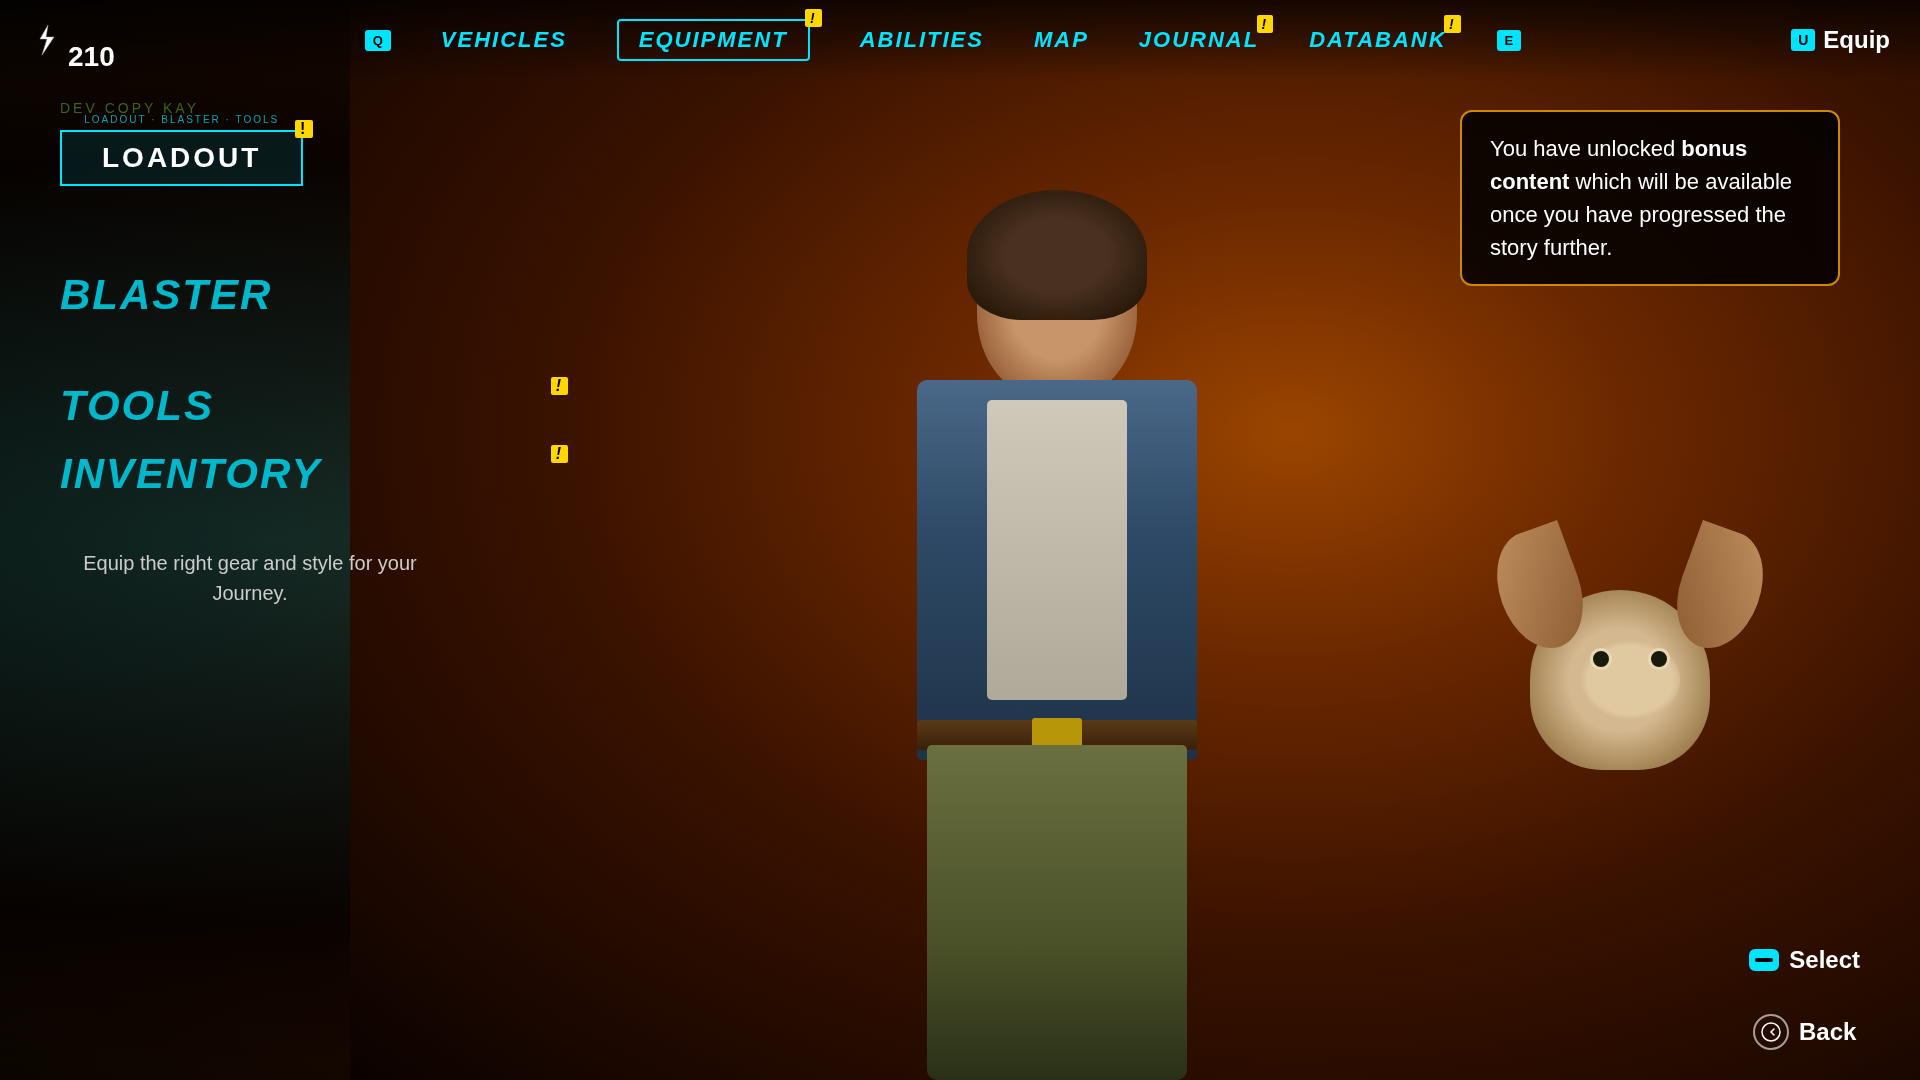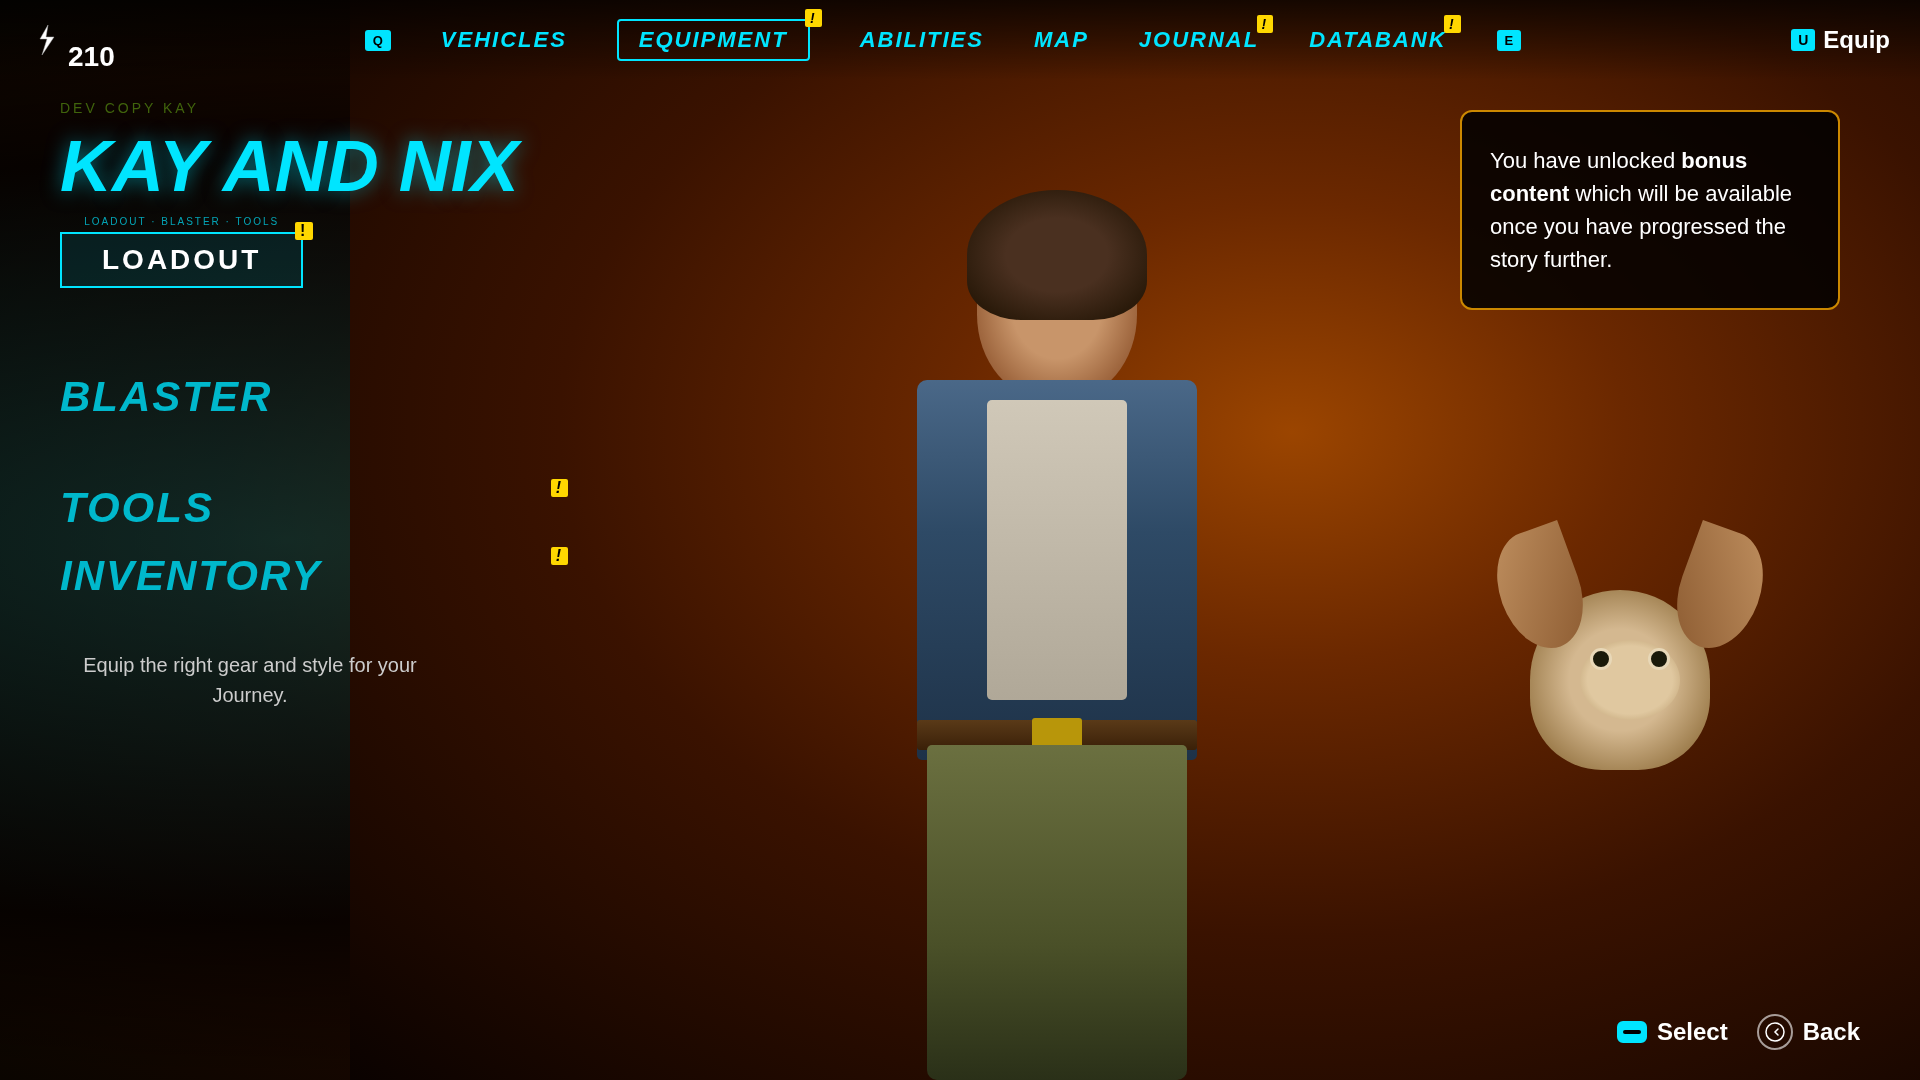--- a/index.html
+++ b/index.html
@@ -187,21 +187,21 @@
     }
 
     
     .bonus-tooltip {
       position: absolute;
       top: 110px;
       right: 80px;
       background: rgba(0,0,0,0.85);
       border: 2px solid #cc8800;
       border-radius: 12px;
-      padding: 32px 28px;
+      padding: 20px 28px;
       max-width: 380px;
       z-index: 20;
     }
 
     .bonus-tooltip-text {
       color: #fff;
       font-size: 22px;
       line-height: 1.5;
     }
 
@@ -210,22 +210,23 @@
       font-weight: 900;
     }
 
     
     .bottom-bar {
       position: absolute;
       bottom: 30px;
       right: 60px;
       display: flex;
       align-items: center;
-      gap: 29px;
+      gap: 40px;
       z-index: 10;
+      flex-direction: column;
     }
 
     .bottom-action {
       display: flex;
       align-items: center;
       gap: 10px;
       color: #fff;
       font-size: 24px;
       font-weight: bold;
     }
@@ -365,21 +366,20 @@
   </div>
 
   <div class="store-btn">
     <span class="store-key">U</span>
     <span>Equip</span>
   </div>
 </div>
 
 <div class="left-panel">
   <div class="subtitle-label">DEV COPY KAY</div>
-  <div class="character-title">KAY AND NIX</div>
 
   <div style="margin-bottom: 45px; position:relative; display:inline-block;">
     <div style="position:absolute;top:-16px;left:50%;transform:translateX(-50%);color:#00e5ff;font-size:10px;letter-spacing:2px;white-space:nowrap;opacity:0.7;">LOADOUT · BLASTER · TOOLS</div>
     <div class="loadout-btn">
       <span>LOADOUT</span>
       <span style="position:absolute;top:-12px;right:-12px;background:#FFD700;color:#000;font-size:16px;font-weight:900;padding:0px 5px;border-radius:2px;">!</span>
     </div>
   </div>
 
   <div class="menu-items">

